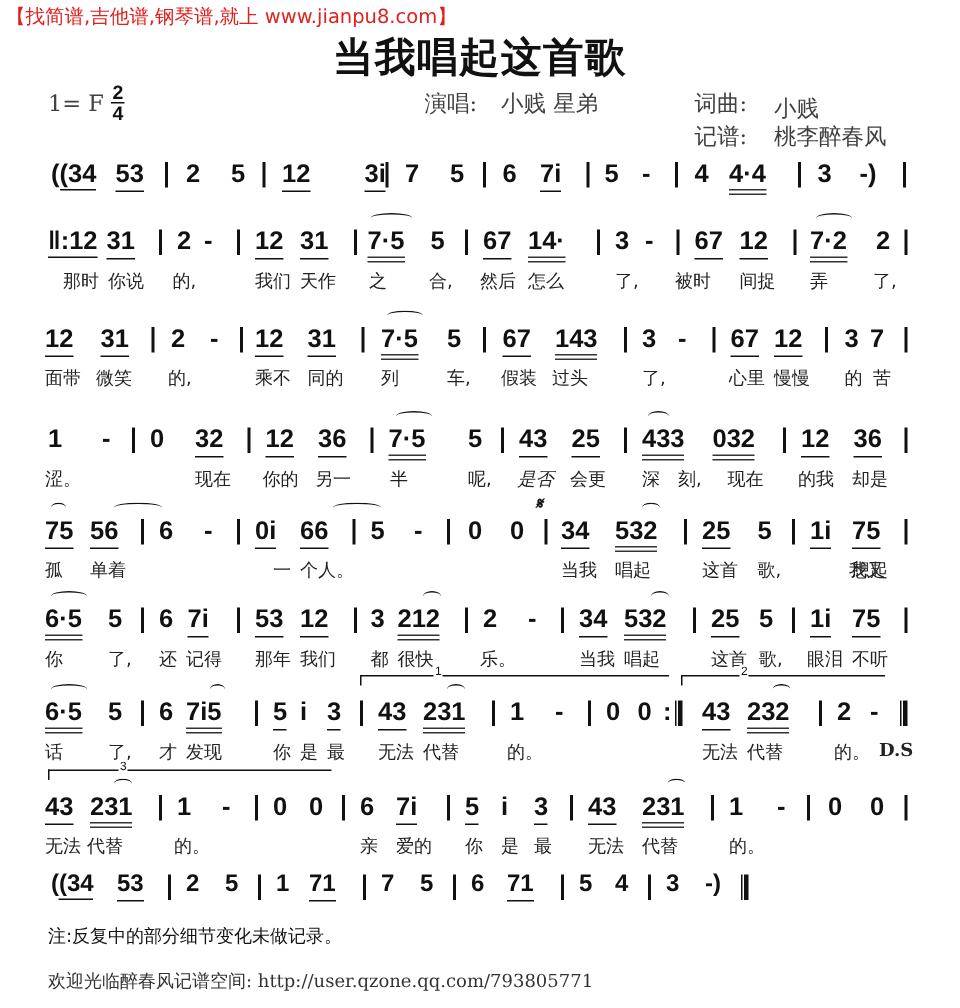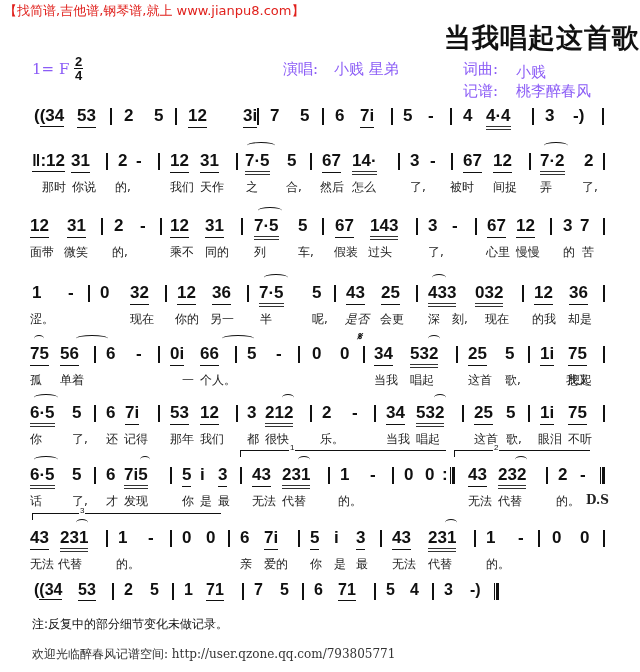--- a/index.html
+++ b/index.html
@@ -1,20 +1,20 @@
 <!DOCTYPE html>
 <html><head>
 <meta charset="utf-8">
 <style>
   html, body { margin:0; padding:0; background:#ffffff; }
   body { width:640px; height:672px; position:relative; overflow:hidden; font-family:"Liberation Sans", sans-serif; color:#111; }
   .abs { position:absolute; white-space:nowrap; }
   .watermark { left:4px; top:2px; font-size:13px; color:#e0201c; font-family:"DejaVu Sans", sans-serif; letter-spacing:0px; }
-  .title { left:0; width:640px; top:20px; text-align:right; font-size:27px; font-weight:bold; font-family:"DejaVu Serif", serif; letter-spacing:1px; }
-  .meta { font-size:15px; font-family:"DejaVu Serif", serif; color:#8b5cf6; }
+  .title { left:0; width:640px; top:20px; text-align:center; font-size:27px; font-weight:bold; font-family:"DejaVu Serif", serif; letter-spacing:1px; }
+  .meta { font-size:15px; font-family:"DejaVu Serif", serif; color:#404040; }
   .key { left:32px; top:60px; font-size:15px; }
   .ts { left:74px; top:55px; font-size:13px; font-weight:bold; line-height:13px; text-align:center; }
   .ts span { display:block; }
   .ts .num-top { border-bottom:1.5px solid #111; padding:0 1px; }
   .row { position:absolute; left:0; width:640px; }
   .notes { position:absolute; top:0; left:0; font-size:17px; font-weight:bold; font-family:"Liberation Sans", sans-serif; white-space:nowrap; }
   .lyr { position:absolute; top:28px; left:0; font-size:12px; font-family:"DejaVu Sans", sans-serif; white-space:nowrap; color:#222; }
   .n { position:absolute; top:0; }
   .ul { border-bottom:1.5px solid #111; padding-bottom:1px; }
   .ul2 { border-bottom:4px double #333; padding-bottom:0px; }

